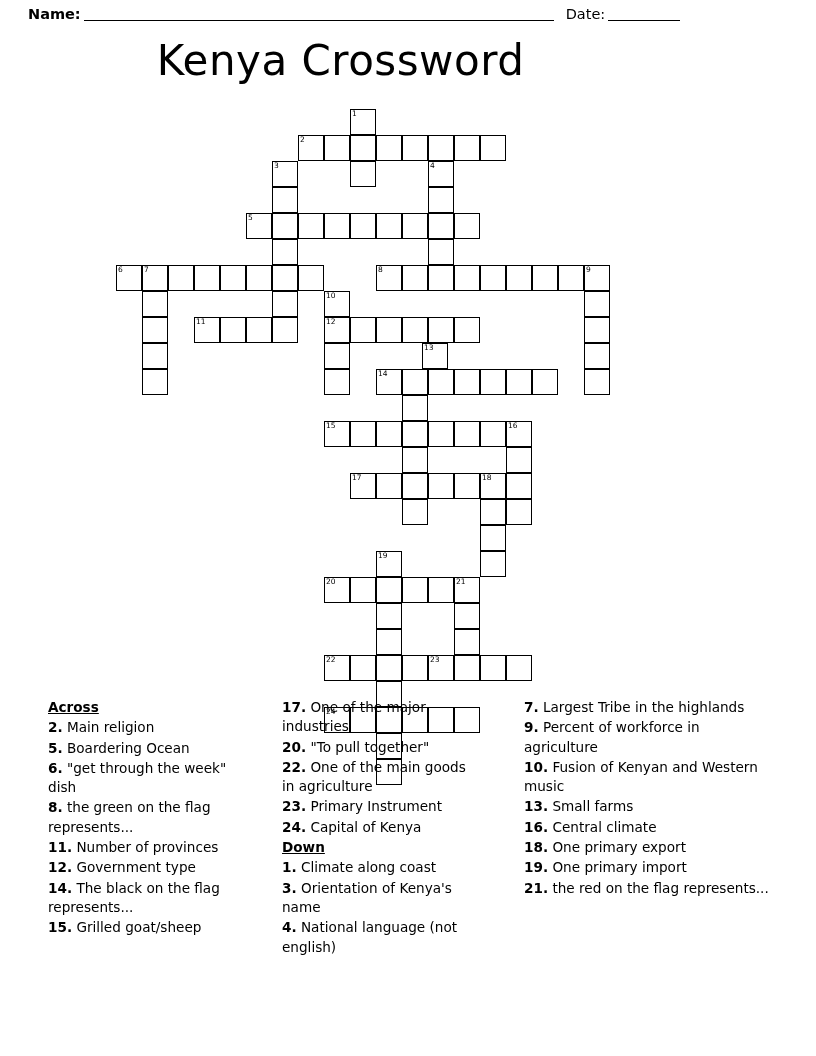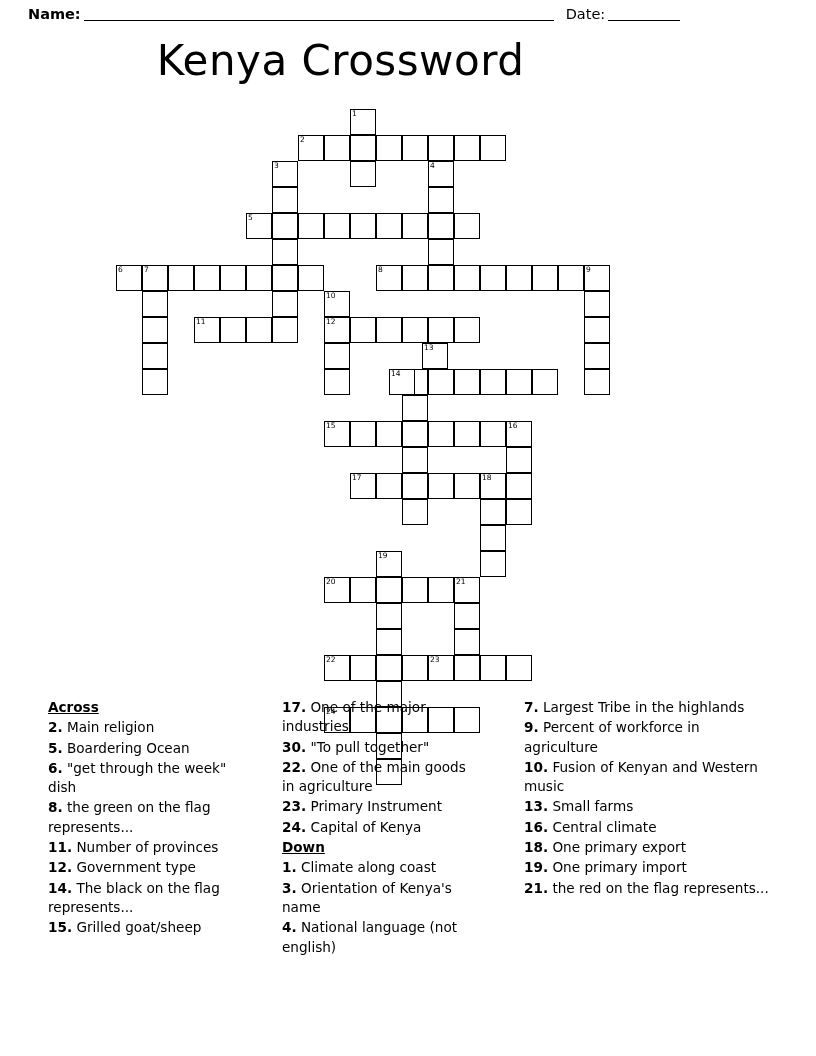--- a/index.html
+++ b/index.html
@@ -218,21 +218,21 @@
     <div class="cell" style="left: 454px; top: 212px;"></div>
     <div class="cell" style="left: 402px; top: 238px; margin-left: 20px;">
       <span class="num">13</span>
     </div>
     <div class="cell" style="left: 402px; top: 264px;"></div>
     <div class="cell" style="left: 402px; top: 290px;"></div>
     <div class="cell" style="left: 402px; top: 316px;"></div>
     <div class="cell" style="left: 402px; top: 342px;"></div>
     <div class="cell" style="left: 402px; top: 368px;"></div>
     <div class="cell" style="left: 402px; top: 394px;"></div>
-    <div class="cell" style="left: 376px; top: 264px; margin-left: 13px;">
+    <div class="cell" style="left: 376px; top: 264px;">
       <span class="num">14</span>
     </div>
     <div class="cell" style="left: 428px; top: 264px;"></div>
     <div class="cell" style="left: 454px; top: 264px;"></div>
     <div class="cell" style="left: 480px; top: 264px;"></div>
     <div class="cell" style="left: 506px; top: 264px;"></div>
     <div class="cell" style="left: 532px; top: 264px;"></div>
     <div class="cell" style="left: 324px; top: 316px; text-decoration: underline;">
       <span class="num">15</span>
     </div>
@@ -309,21 +309,21 @@
     <div class="clue"><b>6.</b> <span>"get through the week" dish</span></div>
     <div class="clue"><b>8.</b> <span>the green on the flag represents...</span></div>
     <div class="clue"><b>11.</b> <span>Number of provinces</span></div>
     <div class="clue"><b>12.</b> <span>Government type</span></div>
     <div class="clue"><b>14.</b> <span>The black on the flag represents...</span></div>
     <div class="clue"><b>15.</b> <span>Grilled goat/sheep</span></div>
   </div>
 
   <div class="clue-col c2">
     <div class="clue"><b>17.</b> <span>One of the major industries</span></div>
-    <div class="clue"><b>30.</b> <span>"To pull together"</span></div>
+    <div class="clue"><b>20.</b> <span>"To pull together"</span></div>
     <div class="clue"><b>22.</b> <span>One of the main goods in agriculture</span></div>
     <div class="clue"><b>23.</b> <span>Primary Instrument</span></div>
     <div class="clue"><b>24.</b> <span>Capital of Kenya</span></div>
     <div class="section-head">Down</div>
     <div class="clue"><b>1.</b> <span>Climate along coast</span></div>
     <div class="clue"><b>3.</b> <span>Orientation of Kenya's name</span></div>
     <div class="clue"><b>4.</b> <span>National language (not english)</span></div>
   </div>
 
   <div class="clue-col c3">

